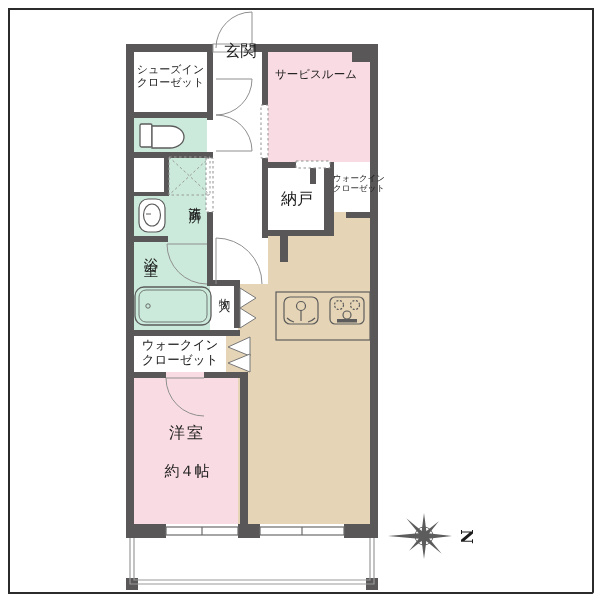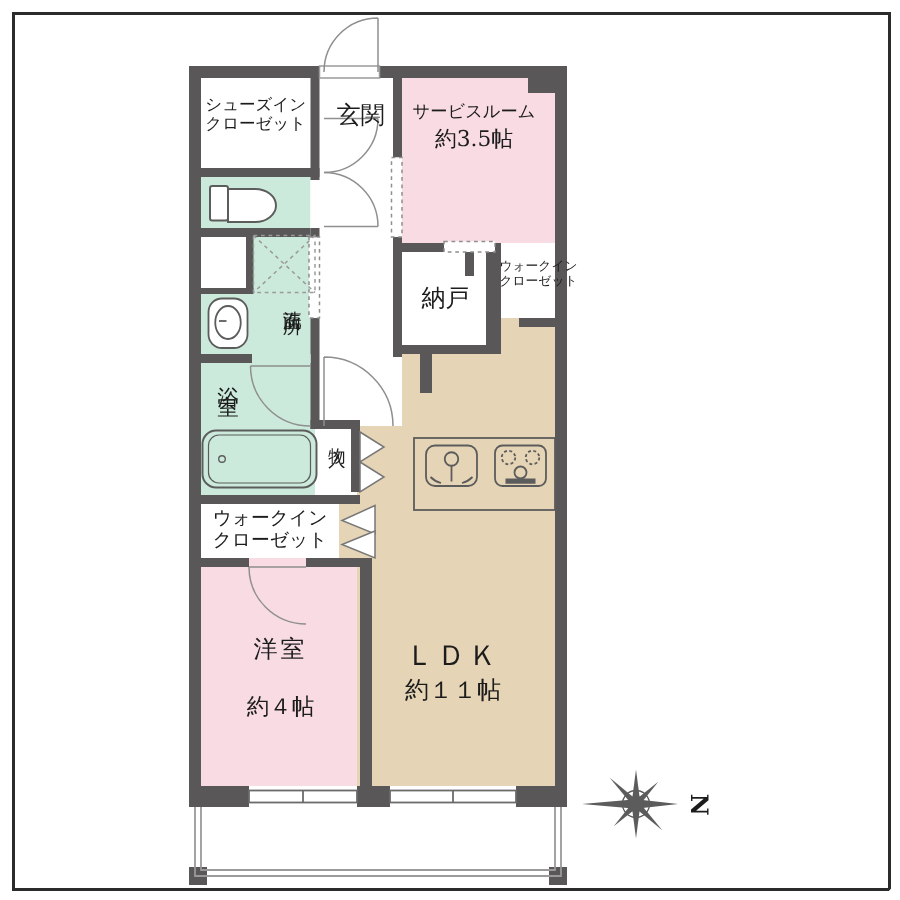--- a/index.html
+++ b/index.html
@@ -163,25 +163,24 @@
       <circle cx="424" cy="536" r="5" fill="none" stroke="#5c5c5c" stroke-width="0.9"></circle>
       <circle cx="424" cy="536" r="9" fill="none" stroke="#5c5c5c" stroke-width="0.9"></circle>
     </g>
   </svg>
 
   <div class="lbl" style="left:134px;top:64px;width:73px;font-size:11px;">
     <div>シューズイン</div>
     <div>クローゼット</div>
   </div>
 
-  <div class="lbl" style="left:213px;top:68px;width:55px;font-size:16px;">玄関</div>
+  <div class="lbl" style="left:213px;top:42px;width:55px;font-size:16px;">玄関</div>
 
   <div class="lbl" style="left:266px;top:68px;width:100px;text-align:center;">
     <div style="font-size:11.5px;">サービスルーム</div>
-    <div style="font-size:14.5px;margin-top:3px;">約3.5帖</div>
   </div>
 
   <div class="lbl" style="left:268px;top:190px;width:58px;font-size:16px;">納戸</div>
 
   <div class="lbl" style="left:333px;top:173px;width:38px;font-size:8.5px;">
     <div>ウォークイン</div>
     <div>クローゼット</div>
   </div>
 
   <div class="lbl vert" style="left:187px;top:197px;font-size:12.5px;letter-spacing:2px;">洗面所</div>
@@ -193,19 +192,15 @@
   <div class="lbl" style="left:134px;top:338px;width:92px;font-size:12.5px;">
     <div>ウォークイン</div>
     <div>クローゼット</div>
   </div>
 
   <div class="lbl" style="left:134px;top:424px;width:106px;">
     <div style="font-size:16px;letter-spacing:2px;">洋室</div>
     <div style="font-size:15px;margin-top:20px;">約４帖</div>
   </div>
 
-  <div class="lbl" style="left:250px;top:426px;width:104px;">
-    <div style="font-size:19px;letter-spacing:2px;">ＬＤＫ</div>
-    <div style="font-size:16px;margin-top:3px;">約１１帖</div>
-  </div>
 
   <div class="lbl north" style="left:458px;top:527px;font-size:16px;">N</div>
 </div>
 
 </body></html>

